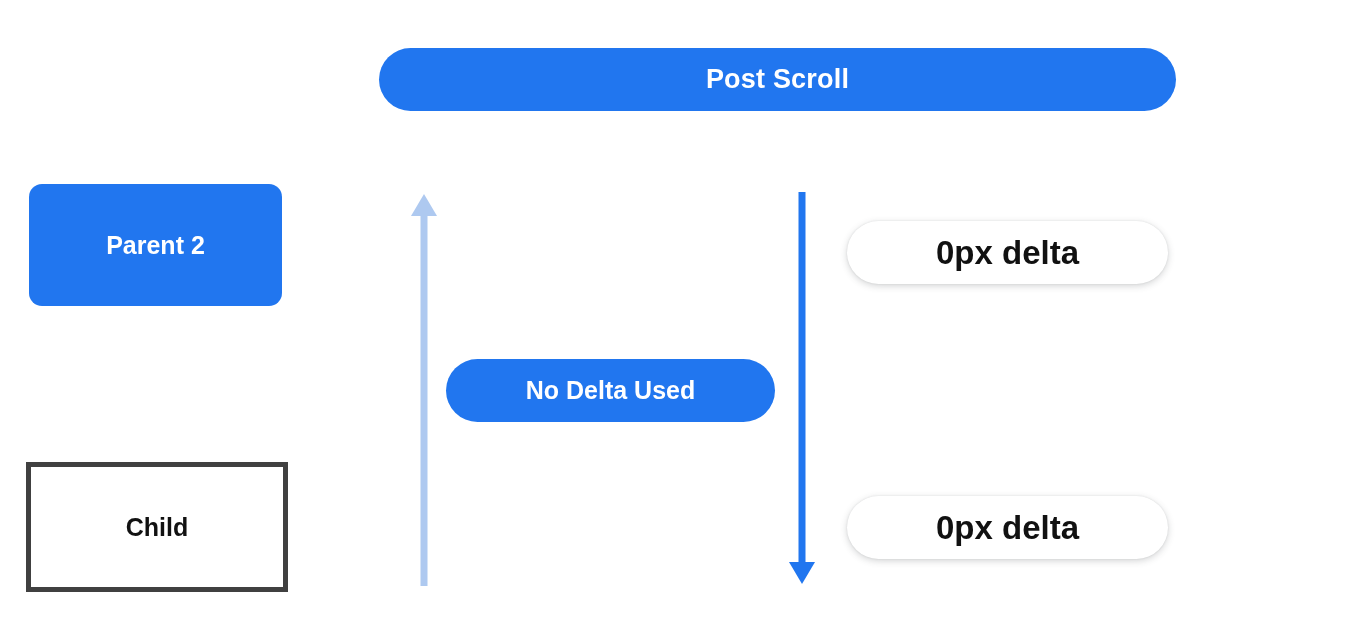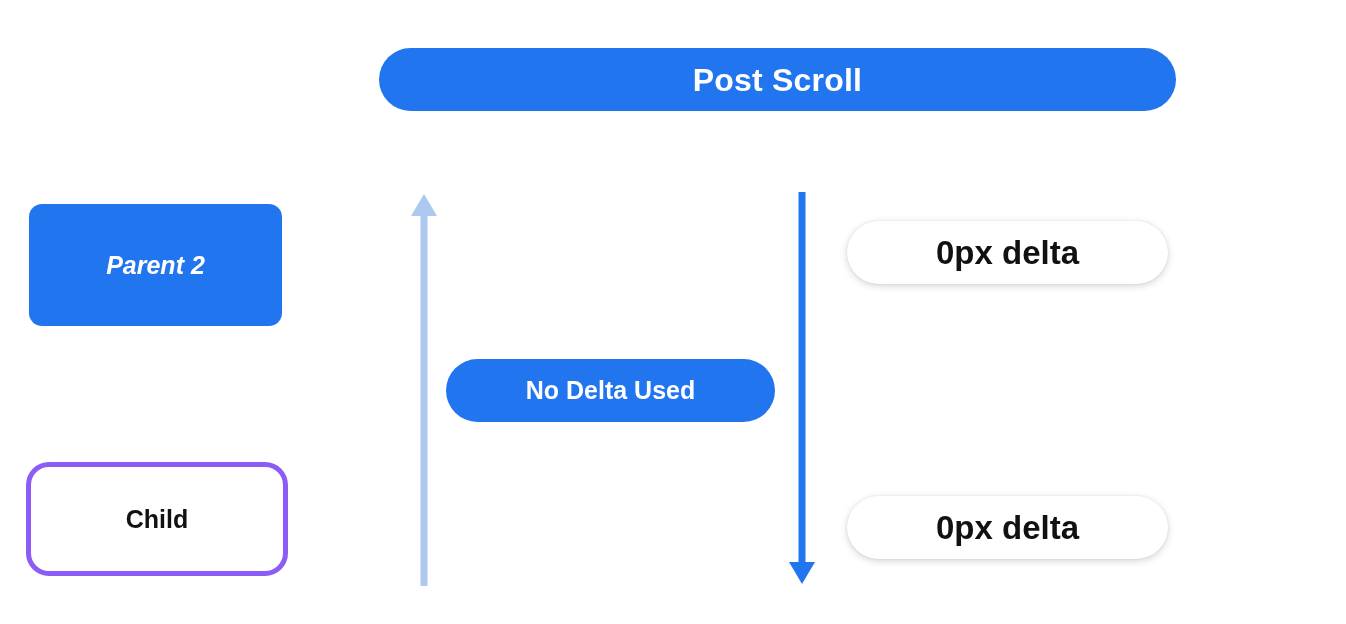--- a/index.html
+++ b/index.html
@@ -29,21 +29,21 @@
     height: 63px;
     background: #2176ef;
     border-radius: 32px;
     display: flex;
     align-items: center;
     justify-content: center;
     box-sizing: border-box;
   }
   .header-banner .label {
     color: #ffffff;
-    font-size: 32px;
+    font-size: 27px;
     font-weight: bold;
     letter-spacing: 0.2px;
     line-height: 1;
   }
 
   
   .stack-box {
     position: absolute;
     left: 29px;
     width: 253px;
@@ -59,32 +59,32 @@
   }
   .stack-box.filled .label {
     color: #ffffff;
     font-size: 25px;
     font-weight: bold;
     line-height: 1;
   }
   .stack-box.outlined {
     left: 26px;
     width: 262px;
-    height: 114px;
+    height: 130px;
     background: #ffffff;
-    border: 5px solid #8b5cf6;
-    border-radius: 23px;
+    border: 5px solid #404040;
+    border-radius: 0;
   }
   .stack-box.outlined .label {
     color: #111111;
     font-size: 25px;
     font-weight: bold;
     line-height: 1;
   }
-  #box-parent2 { top: 204px; font-style: italic; }
+  #box-parent2 { top: 184px; }
   #box-parent1 { top: 328px; }
   #box-child   { top: 462px; }
 
   
   .arrow {
     position: absolute;
   }
   #arrow-up {
     left: 408px;
     top: 192px;

